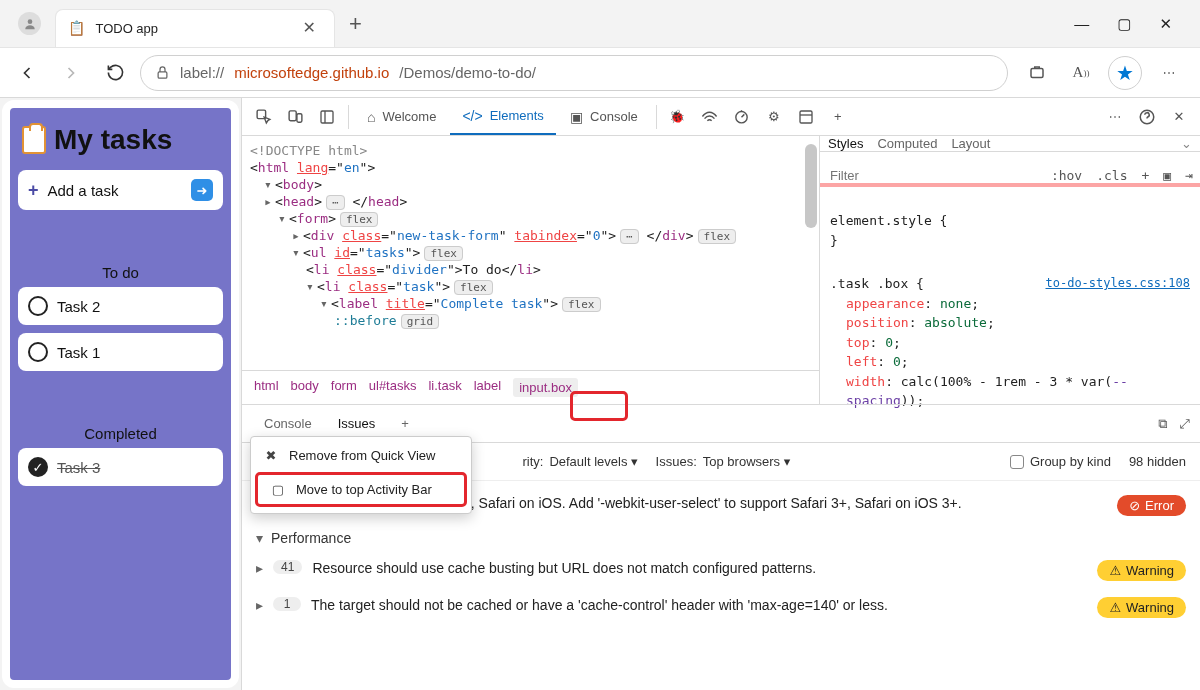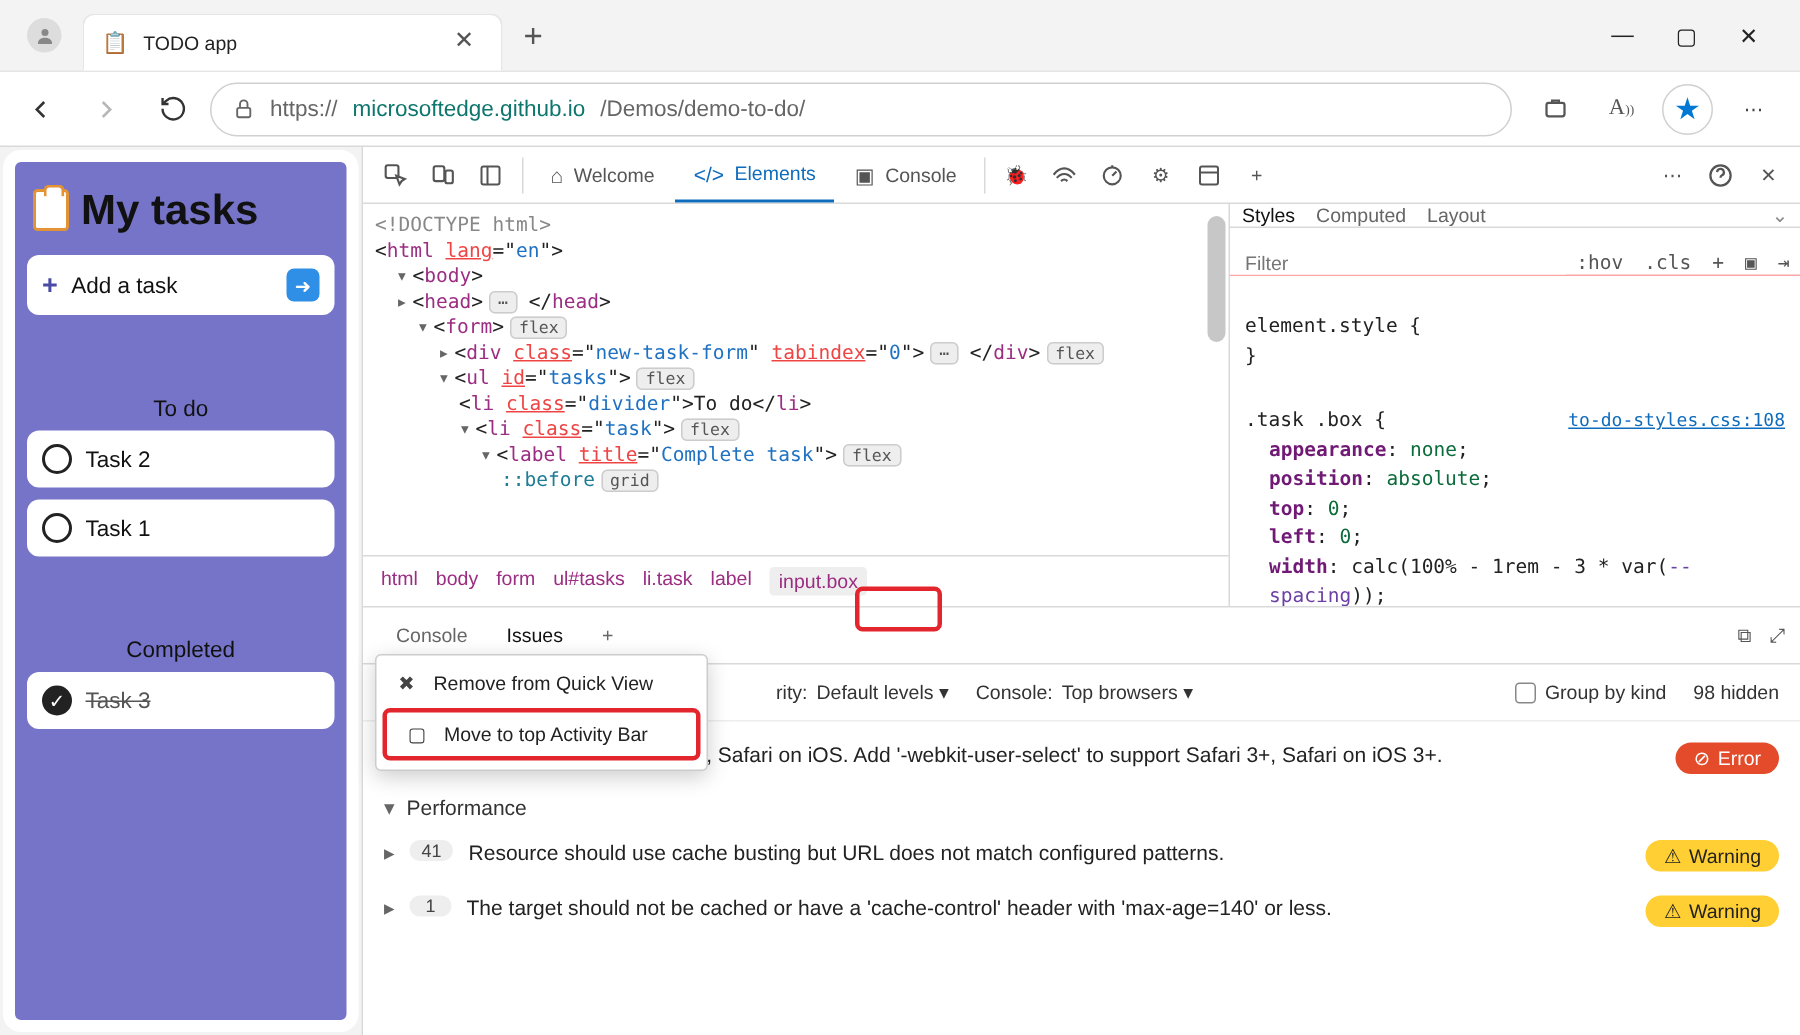--- a/index.html
+++ b/index.html
@@ -11,21 +11,21 @@
   .tab { display: flex; align-items: center; background: #fff; border-radius: 8px 8px 0 0; height: 38px; margin-top: 8px; padding: 0 12px; min-width: 280px; gap: 10px; border:1px solid #e5e5e5; border-bottom:none;}
   .tab-favicon { color:#7b68ee; font-size:14px;}
   .tab-title { flex:1; font-size:13px; }
   .tab-close { color:#555; padding:3px 6px; border-radius:3px; font-family:sans-serif; font-size:16px; line-height:1;}
   .newtab { font-size:22px; color:#555; padding:0 14px;}
   .winctrls { margin-left:auto; display:flex; gap:28px; padding-right:28px; font-size:15px; color:#222;}
 
   .addrbar { display:flex; align-items:center; height:50px; background:#fff; border-bottom:1px solid #d9d9d9; padding:0 8px; gap:6px;}
   .addrbtn { width:38px; height:38px; display:flex; align-items:center; justify-content:center; border-radius:4px; color:#333;}
   .url-box { flex:1; display:flex; align-items:center; background:#fff; border:1px solid #d0d0d0; border-radius:20px; height:36px; padding:0 14px; gap:10px; font-size:15px; color:#666;}
-  .url-box .host { color:#0f766e;}
+  .url-box .host { color:#c2410c;}
   .addr-right { display:flex; align-items:center; gap:10px; padding:0 6px;}
   .addr-icon { width:34px; height:34px; display:flex; align-items:center; justify-content:center; border-radius:17px; color:#444;}
   .star-fill { color:#0078d4; font-size:20px;}
 
   
   .main-area { display:flex; height:calc(690px - 48px - 50px); }
 
   
   .app { width:237px; background:#7674C8; border:8px solid #fff; border-radius:12px; margin:2px; display:flex; flex-direction:column; padding:10px 8px; color:#111;}
   .app-title { display:flex; align-items:center; gap:8px; font-size:28px; font-weight:800; padding:6px 4px 14px;}
@@ -63,25 +63,25 @@
   .pseudo { color:#1e7c96;}
   .breadcrumb { display:flex;gap:12px;padding:7px 12px;border-top:1px solid #d9d9d9;font-size:13px;}
   .breadcrumb span{color:#9b2d82;}
   .breadcrumb .sel{background:#eee;padding:2px 6px;border-radius:3px;}
   .vscrollbar{position:absolute;top:8px;right:2px;width:12px;height:84px;background:#c7c7c7;border-radius:6px;}
 
   
   .styles-pane { width:380px; display:flex;flex-direction:column; font-size:13px;gap:16px;}
   .styles-tabbar { display:flex;align-items:center;height:38px;border-bottom:1px solid #d9d9d9;padding:0 8px;gap:14px;color:#666;}
   .styles-tabbar .active{color:#111;font-weight:500;}
-  .styles-filter { display:flex;align-items:center;height:36px;border-bottom:1px solid #fca5a5;justify-content:flex-end;}
+  .styles-filter { display:flex;align-items:center;height:36px;border-bottom:4px solid #fca5a5;justify-content:flex-end;}
   .styles-filter input{flex:1;border:none;padding:0 10px;font-size:13px;color:#666;outline:none;}
   .styles-filter .ctl{padding:0 7px;font-family:Consolas,monospace;color:#555;}
   .styles-body { padding:8px 10px; font-family:Consolas,monospace; font-size:13px; line-height:1.5;}
-  .prop-name{color:#701a75;font-weight:bold;}
+  .prop-name{color:#ef4444;}
   .prop-val{color:#0b6b3a;}
   .css-link{color:#0F6CBD;text-decoration:underline;float:right;font-size:12px;}
   .css-var{color:#6b3fa5;}
 
   
   .drawer { border-top:1px solid #d9d9d9; display:flex;flex-direction:column; height:286px; }
   .drawer-tabs { display:flex;align-items:center;height:38px;border-bottom:1px solid #d9d9d9;padding:0 10px;gap:2px;}
   .drawer-tab { padding:0 12px;height:37px;display:flex;align-items:center;color:#666;}
   .drawer-tab.active { color:#111;}
   .issues-mark { position:absolute; border:3px solid #e3262d; border-radius:5px;}
@@ -148,21 +148,21 @@
     <svg width="19" height="19" viewBox="0 0 24 24" fill="none" stroke="#333" stroke-width="2">
         <path d="M3 12a9 9 0 1 0 3-6.7L3 8"></path>
         <path d="M3 3v5h5"></path>
       </svg>
   </div>
   <div class="url-box">
     <svg width="15" height="15" viewBox="0 0 24 24" fill="none" stroke="#666" stroke-width="2">
         <rect x="5" y="11" width="14" height="10" rx="2"></rect>
         <path d="M8 11V7a4 4 0 0 1 8 0v4"></path>
       </svg>
-    <span>https://</span>
+    <span>label://</span>
       <span class="host">microsoftedge.github.io</span>
       <span>/Demos/demo-to-do/</span>
   </div>
   <div class="addr-right">
     <div class="addr-icon">
         <svg width="18" height="18" viewBox="0 0 24 24" fill="none" stroke="#555" stroke-width="2">
           <rect x="4" y="6" width="16" height="12" rx="2"></rect>
           <path d="M9 6V4h6v2"></path>
         </svg>
       </div>
@@ -340,21 +340,21 @@
       </div>
 
       <div class="issues-toolbar">
         <span class="title">Issues</span>
         <span style="flex:1"></span>
         <span class="grp">
             <span>rity:</span> 
             <span><span>Default levels</span> ▾</span>
           </span>
         <span class="grp">
-            <span>Console:</span> 
+            <span>Issues:</span> 
             <span><span>Top browsers</span> ▾</span>
           </span>
         <span style="flex:1"></span>
         <span class="grp">
             <span class="checkbox-empty"></span>
             <span>Group by kind</span>
           </span>
         <span>98 hidden</span>
       </div>
 

